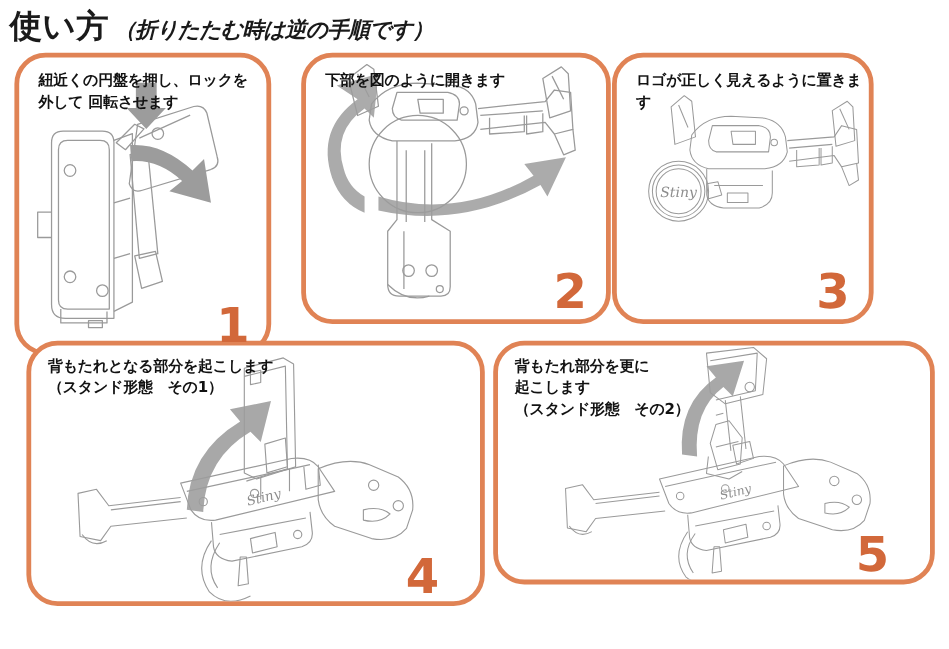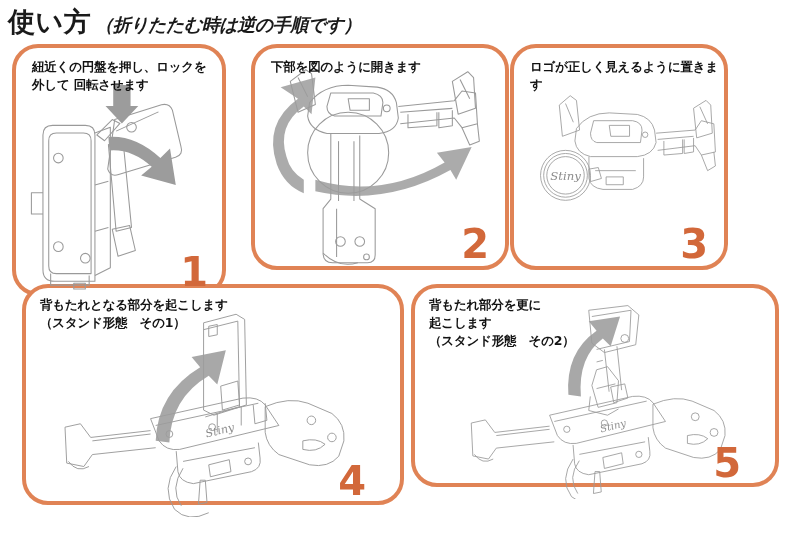--- a/index.html
+++ b/index.html
@@ -54,21 +54,21 @@
 
   .step-num{
     position:absolute;right:16px;bottom:2px;
     font-size:40px;font-weight:bold;color:#d2683a;
     line-height:1;z-index:4;
   }
   .panel.p1 .step-num{right:14px;bottom:0px;}
   .panel.p4 .step-num{right:34px;bottom:0px;}
   .panel.p5 .step-num{right:34px;bottom:0px;}
 
-  .art{position:absolute;left:0;top:16px;width:100%;height:100%;z-index:1;}
+  .art{position:absolute;left:0;top:0;width:100%;height:100%;z-index:1;}
   .art svg{display:block;width:100%;height:100%;}
 </style>
 </head>
 <body>
 
 <div class="page">
 
   <div class="title-bar">
     <span class="title-main">使い方</span>
     <span class="title-sub">（折りたたむ時は逆の手順です）</span>

